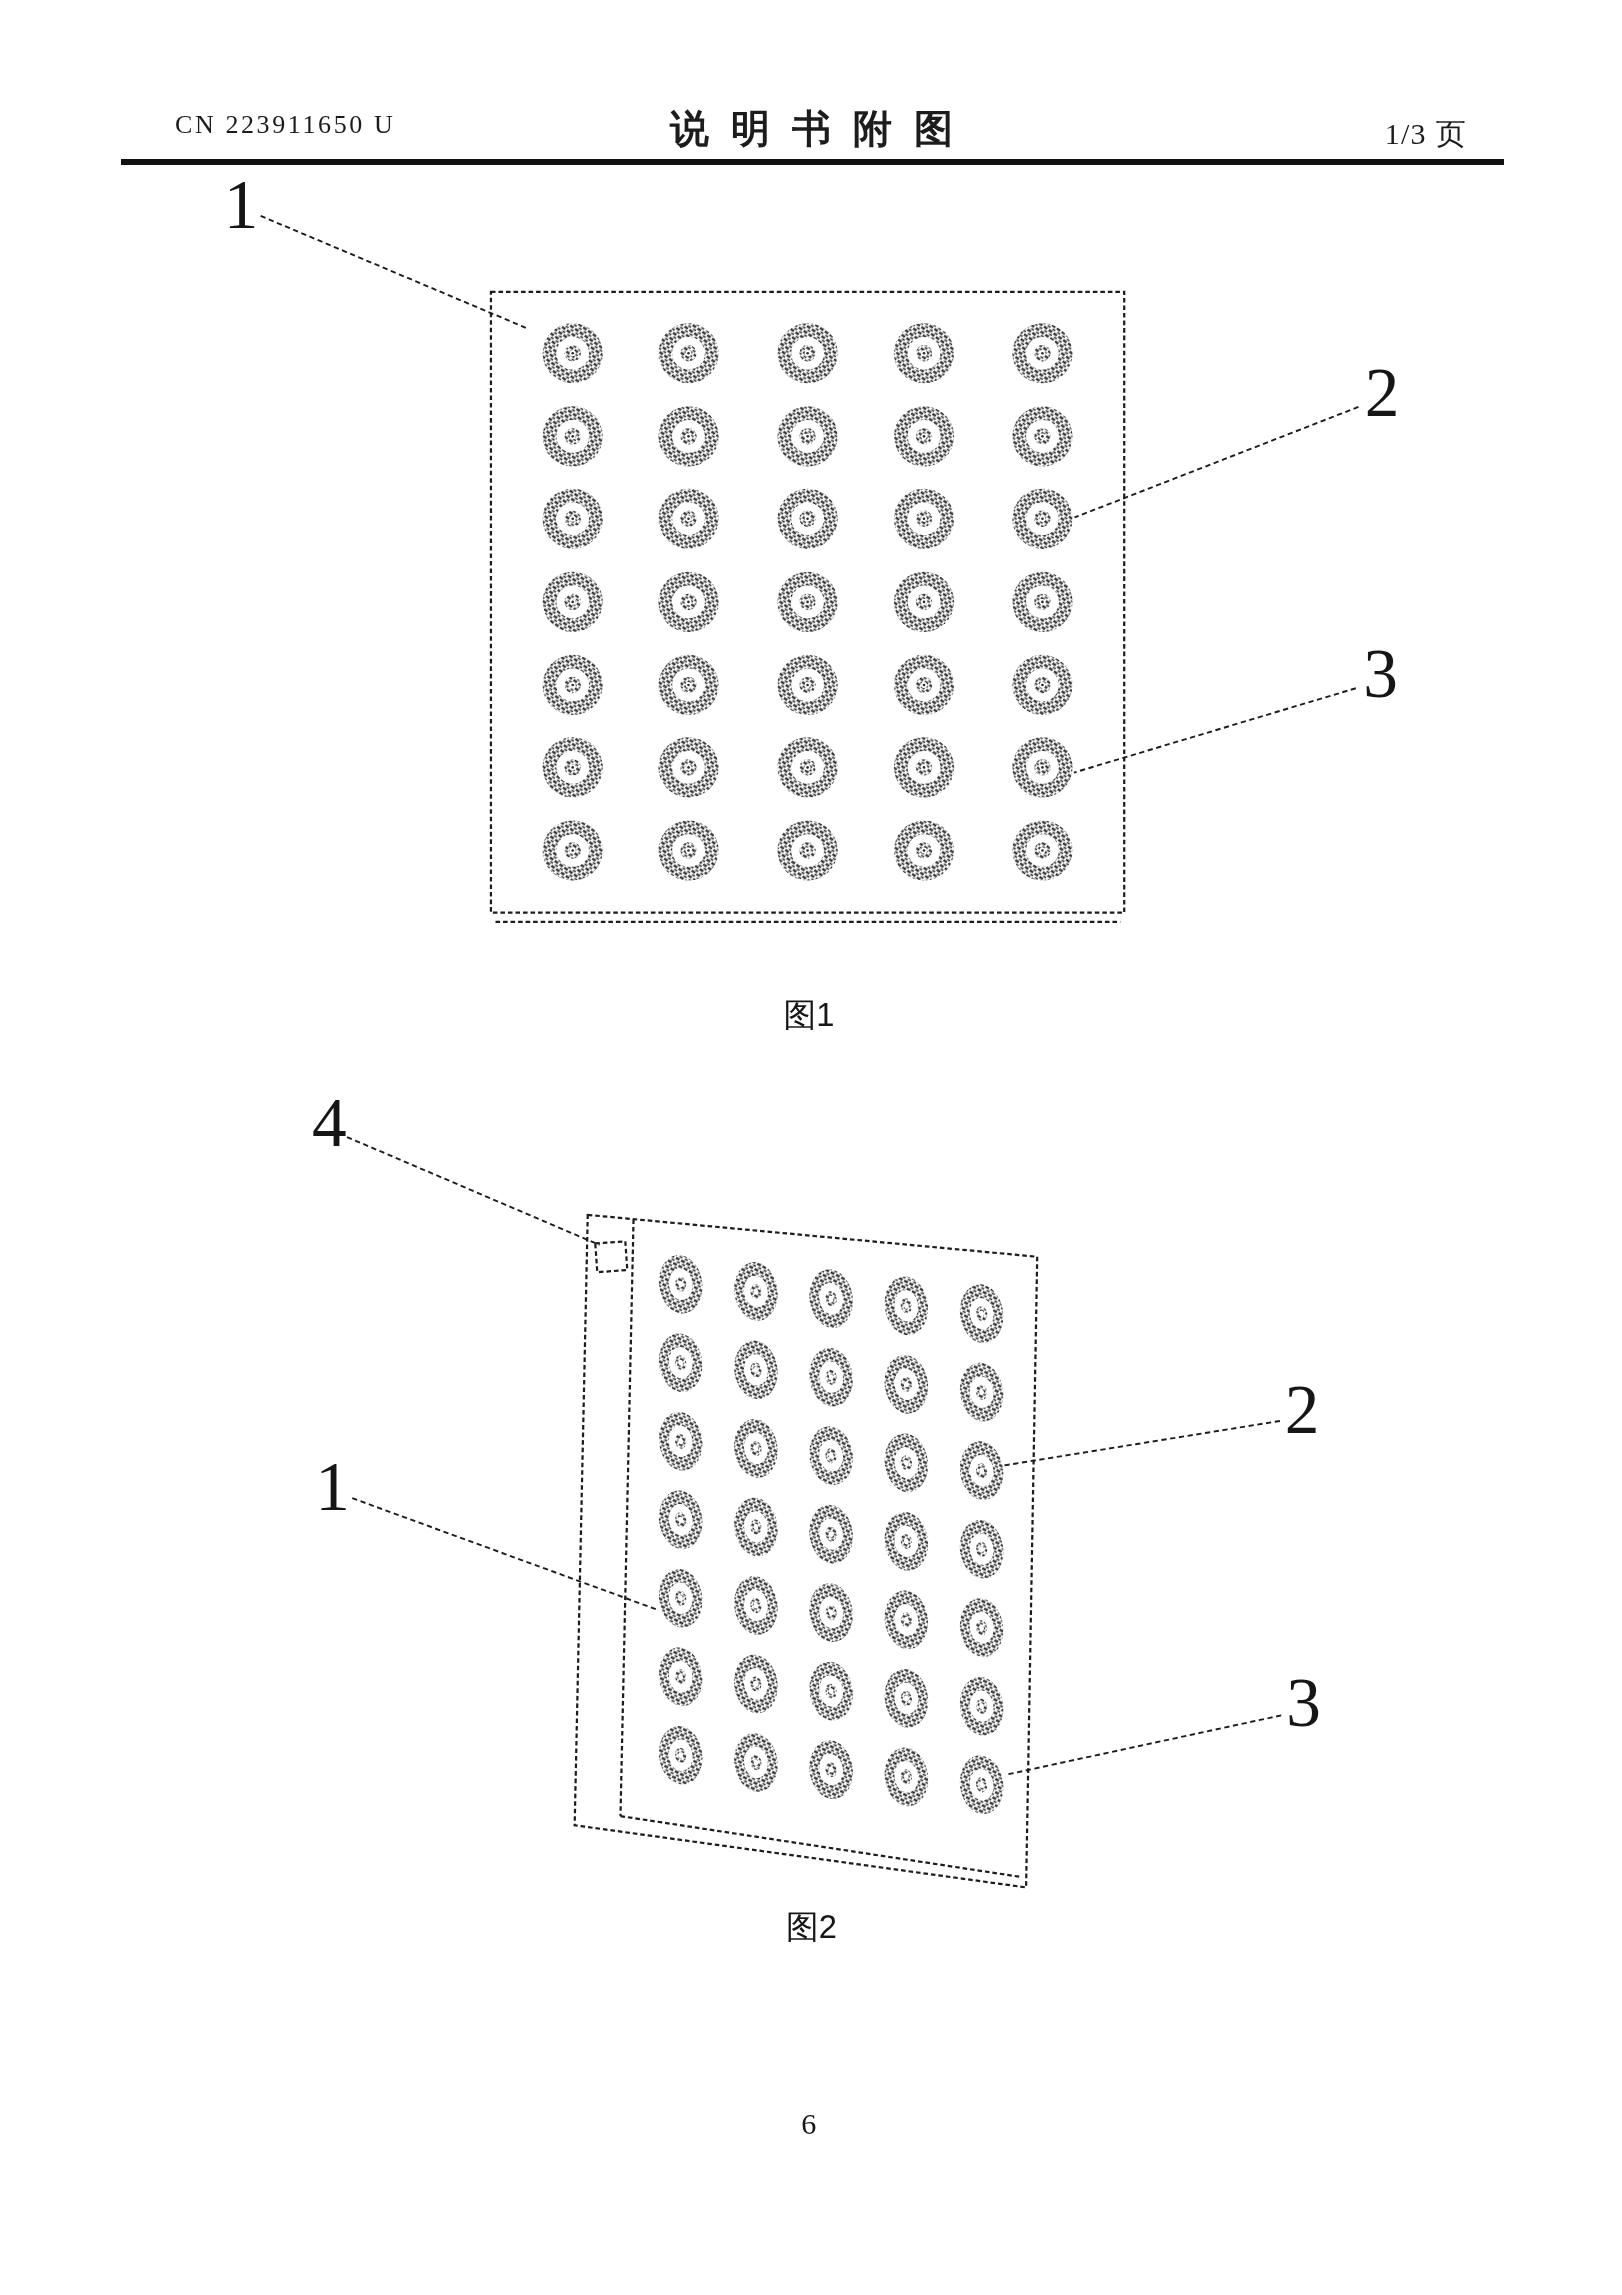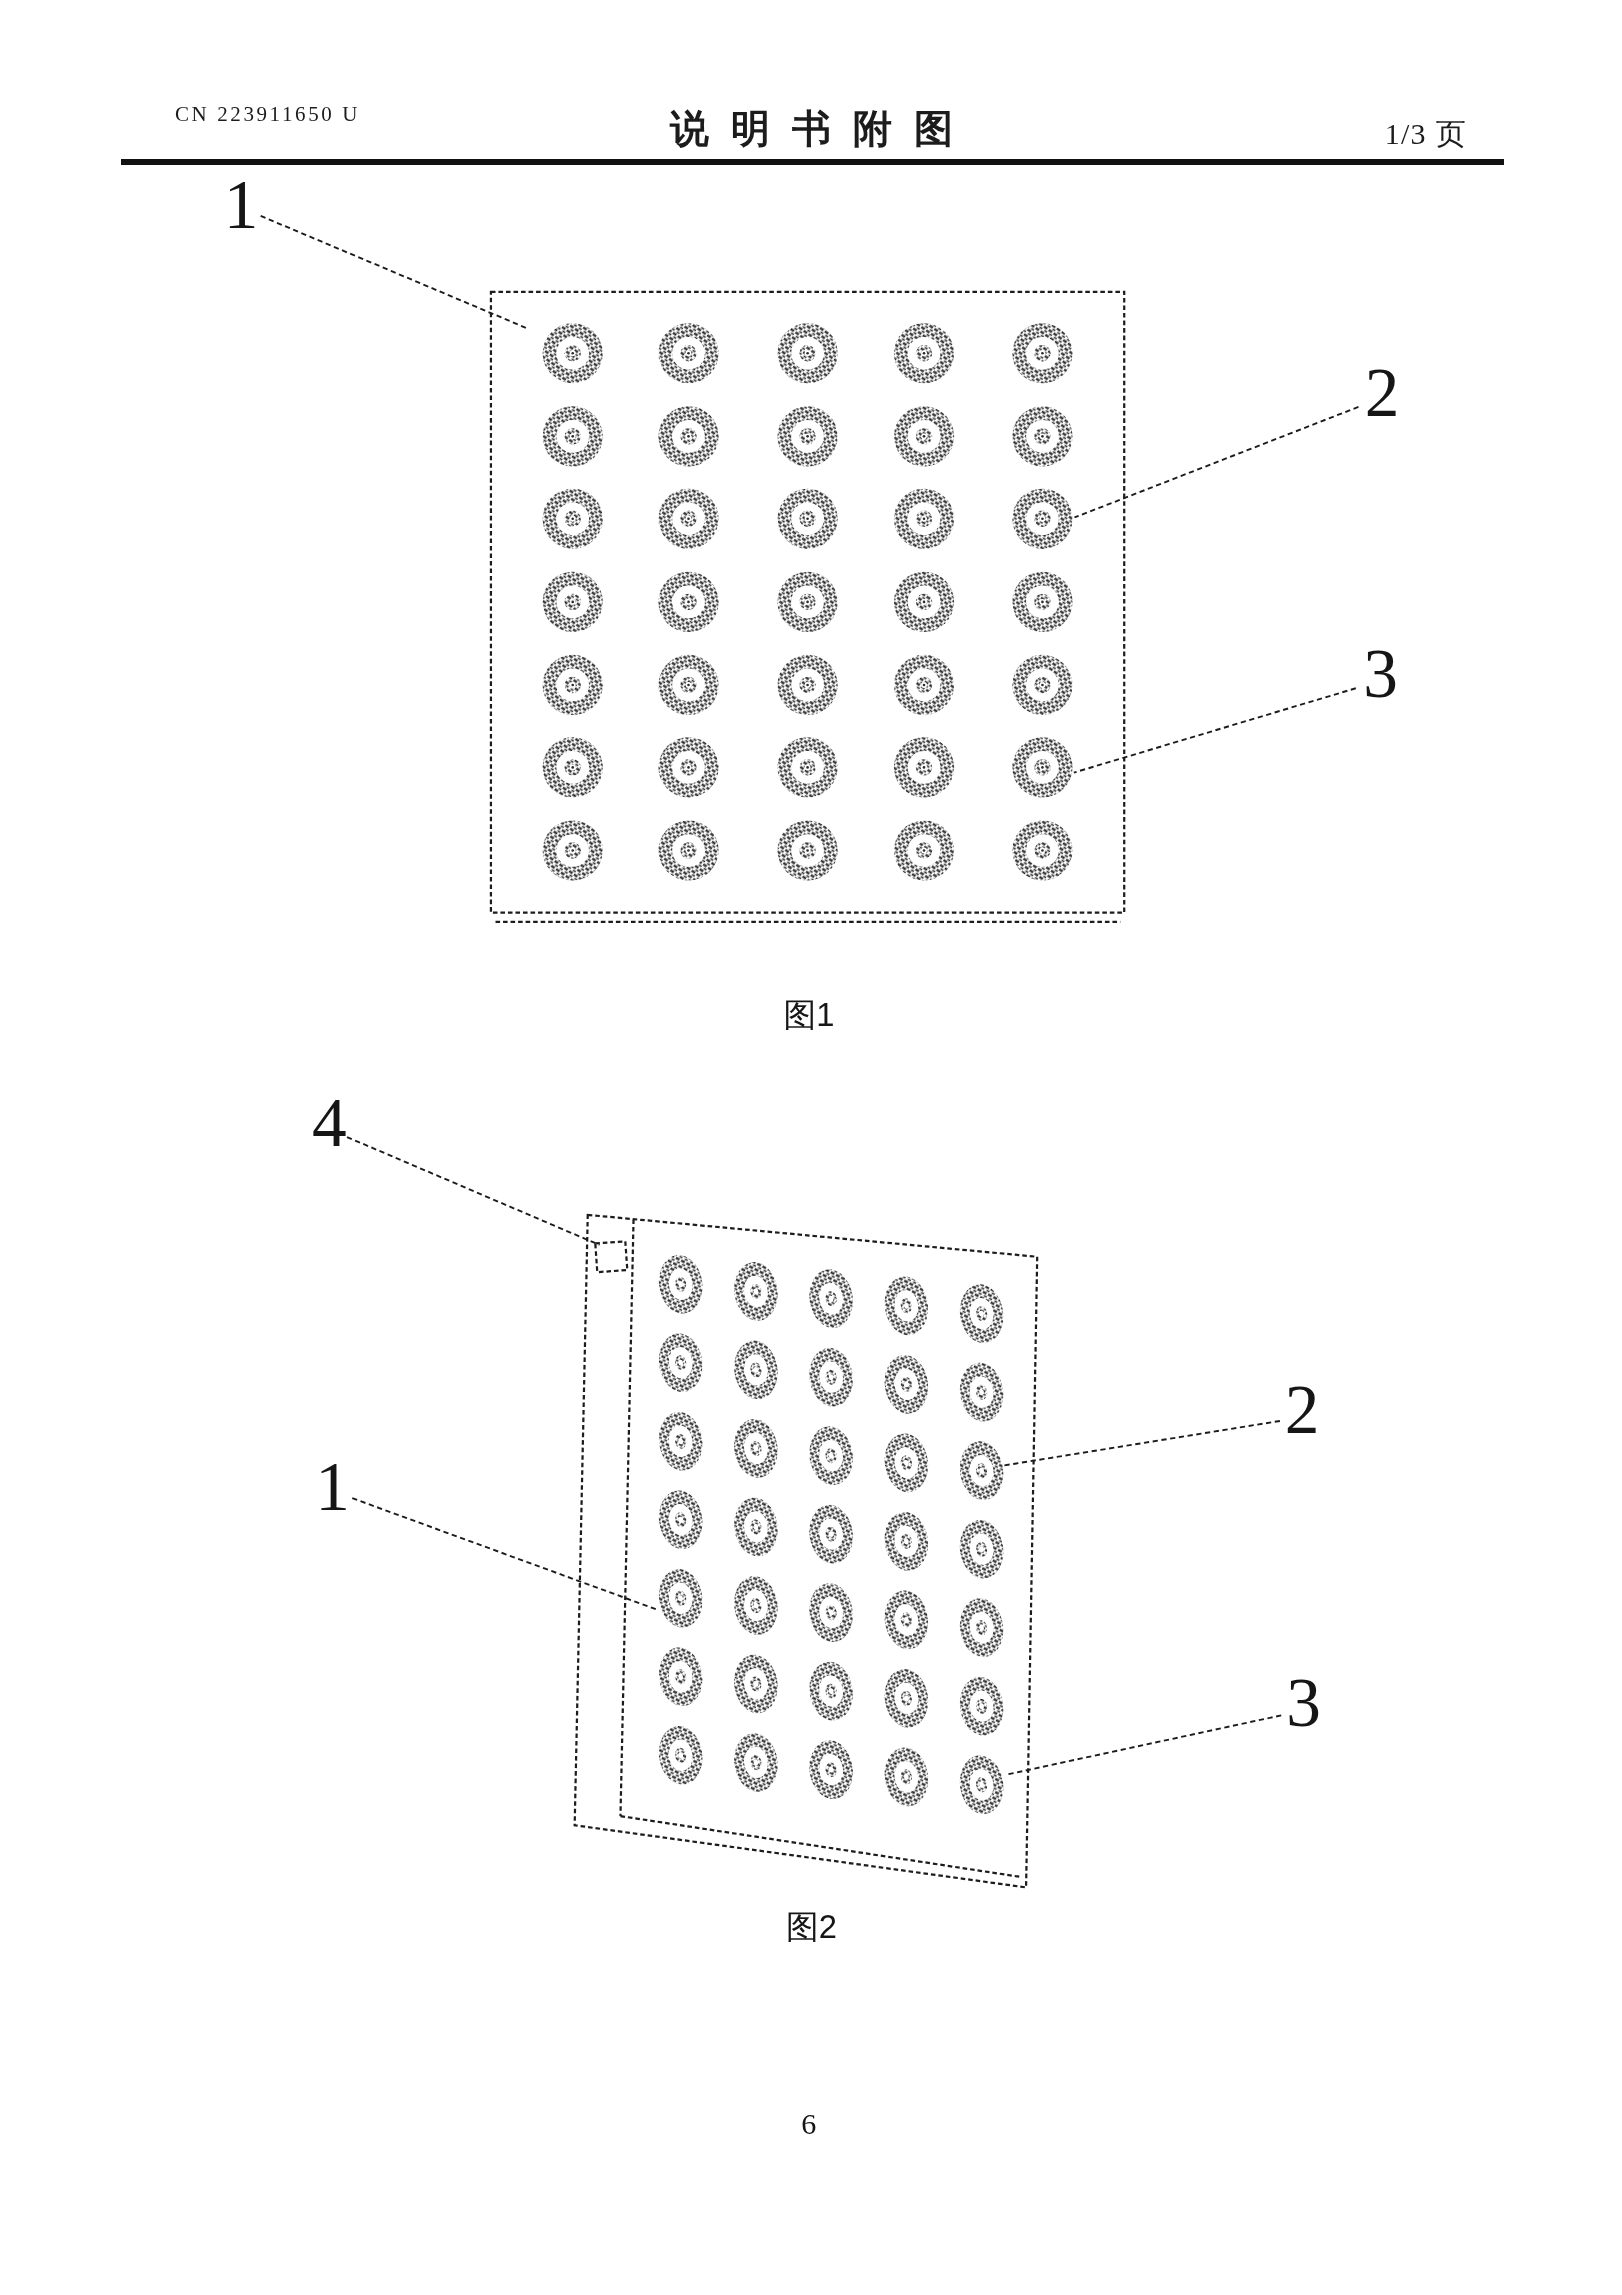--- a/index.html
+++ b/index.html
@@ -5,22 +5,22 @@
   html,body{margin:0;padding:0;background:#9a9a9a;}
   #page{
     position:relative;
     width:1623px;height:2295px;
     background:#ffffff;
     font-family:"Liberation Serif","DejaVu Serif",serif;
     color:#1c1c1c;
     overflow:hidden;
   }
   .hdr-left{
-    position:absolute;left:175px;top:102px;
-    font-size:21px;letter-spacing:2.6px;white-space:nowrap;
+    position:absolute;left:175px;top:110px;
+    font-size:26px;letter-spacing:2.6px;white-space:nowrap;
   }
   .hdr-title{
     position:absolute;left:0;right:0;top:102px;
     text-align:center;
     font-size:39px;font-weight:bold;letter-spacing:22px;
     text-indent:22px;
     font-family:Liberation Sans, sans-serif;
     white-space:nowrap;
   }
   .hdr-page{

